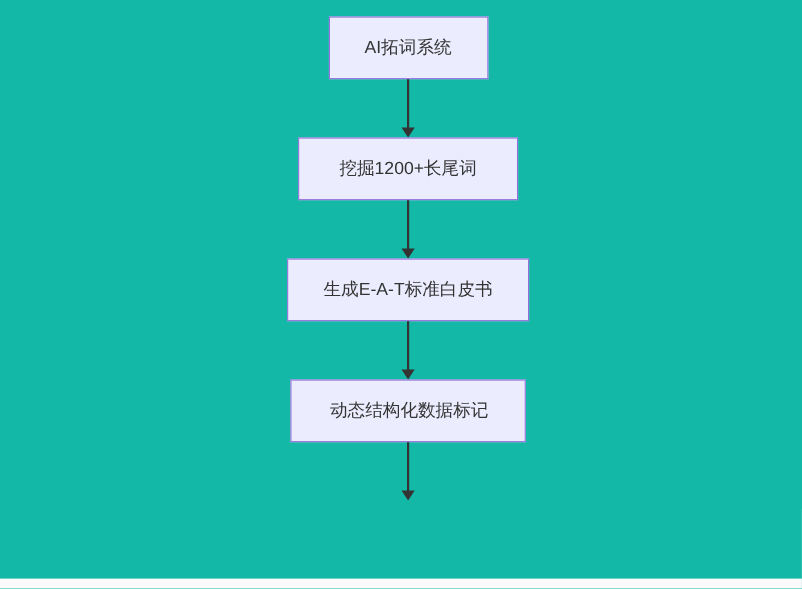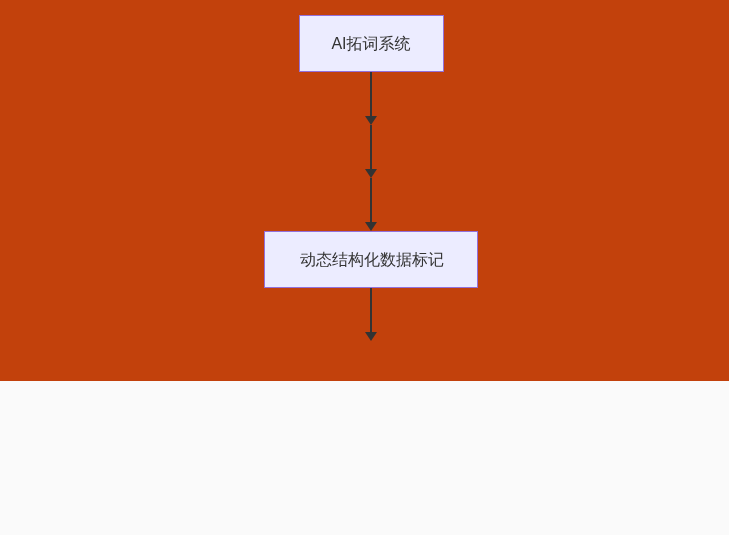--- a/index.html
+++ b/index.html
@@ -5,22 +5,22 @@
   * { margin: 0; padding: 0; box-sizing: border-box; }
   html, body { width: 729px; height: 535px; }
   body {
     font-family: "Liberation Sans", "DejaVu Sans", sans-serif;
     background: #fafafa;
     overflow: hidden;
   }
   .canvas {
     position: relative;
     width: 729px;
-    height: 381px;
-    background: #c2410c;
+    height: 526px;
+    background: #14b8a6;
   }
   
   .flow {
     position: absolute;
     top: 15px;
     left: 13px;
     width: 716px;
     display: flex;
     flex-direction: column;
     align-items: center;
@@ -77,26 +77,32 @@
 
     <div class="node n1">
       <span>AI拓词系统</span>
     </div>
 
     <div class="arrow">
       <div class="shaft"></div>
       <div class="head"></div>
     </div>
 
+    <div class="node n2">
+      <span>挖掘1200+长尾词</span>
+    </div>
 
     <div class="arrow">
       <div class="shaft"></div>
       <div class="head"></div>
     </div>
 
+    <div class="node n3">
+      <span>生成E-A-T标准白皮书</span>
+    </div>
 
     <div class="arrow">
       <div class="shaft"></div>
       <div class="head"></div>
     </div>
 
     <div class="node n4">
       <span>动态结构化数据标记</span>
     </div>
 

